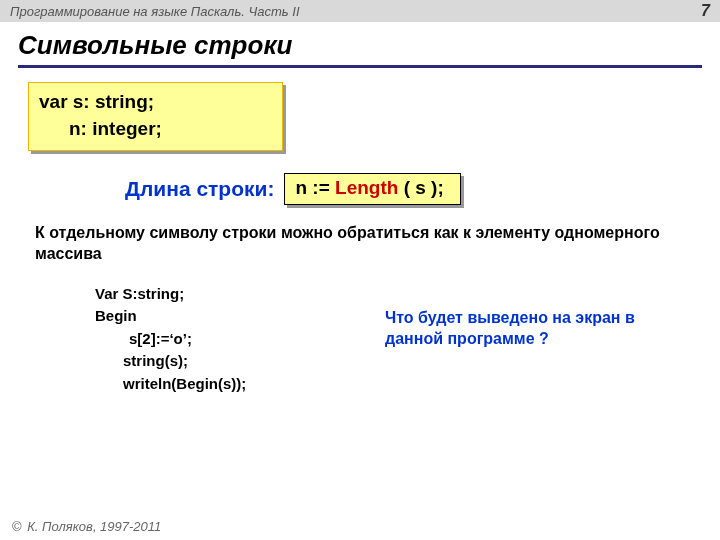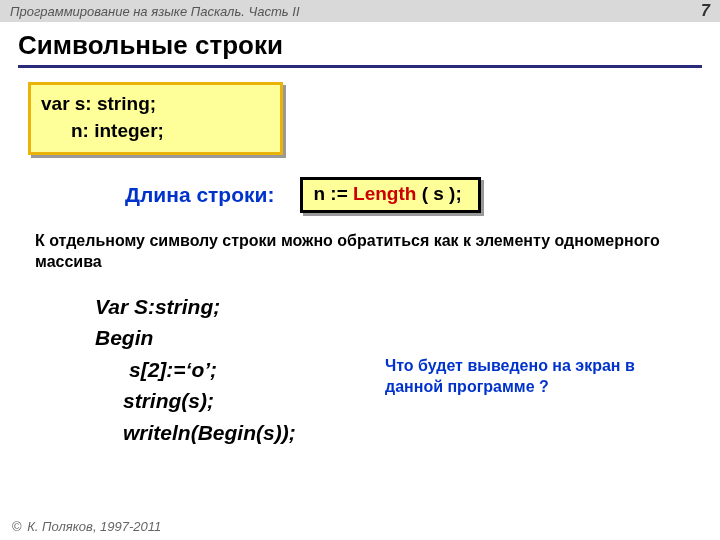--- a/index.html
+++ b/index.html
@@ -1,19 +1,18 @@
 <!DOCTYPE html>
 <html><head>
   <meta charset="utf-8">
   <style>
     * {
       margin: 0;
       padding: 0;
       box-sizing: border-box;
-      gap: 16px;
     }
     body {
       width: 720px;
       height: 540px;
       background: #fff;
       font-family: Arial, Helvetica, sans-serif;
       position: relative;
       overflow: hidden;
     }
     .header-bar {
@@ -31,28 +30,29 @@
       font-weight: bold;
       font-style: italic;
       color: #333;
       font-size: 16px;
     }
     .title {
       font-size: 26px;
       font-weight: bold;
       color: #000;
       margin: 8px 4px 4px 18px;
+      font-style: italic;
     }
     .title-underline {
       border-top: 3px solid #2a2a7a;
       margin: 0 18px 14px 18px;
     }
     .var-box {
       background: #ffff99;
-      border: 3px solid #eab308;
+      border: 1px solid #eab308;
       box-shadow: 3px 3px 0 #999;
       margin-left: 28px;
       width: 255px;
       padding: 6px 10px 8px 10px;
       font-family: Arial, Helvetica, sans-serif;
       font-weight: bold;
       font-size: 19px;
       line-height: 1.4;
     }
     .var-line2 {
@@ -65,59 +65,57 @@
       padding-left: 125px;
     }
     .length-label {
       color: #0033cc;
       font-weight: bold;
       font-size: 21px;
       margin-right: 10px;
     }
     .length-box {
       background: #ffff99;
-      border: 3px solid #000000;
+      border: 1px solid #000000;
       box-shadow: 3px 3px 0 #999;
       padding: 3px 16px 5px 10px;
       font-weight: bold;
       font-size: 19px;
     }
     .length-func {
       color: #c00;
     }
     .paragraph {
       font-weight: bold;
       font-size: 16px;
       line-height: 1.3;
       margin: 18px 24px 18px 35px;
       color: #000;
     }
     .code-block {
       margin: 8px 16px 0 95px;
       font-weight: bold;
-      font-size: 21px;
+      font-size: 15px;
       line-height: 1.5;
-      font-style: italic;
     }
     .code-indent1 {
       padding-left: 28px;
     }
     .code-indent2 {
       padding-left: 34px;
     }
     .question {
       position: absolute;
       left: 385px;
       top: 308px;
       width: 310px;
       color: #0033cc;
       font-weight: bold;
       font-size: 16px;
       line-height: 1.3;
-      margin-top: 48px;
     }
     .footer {
       position: absolute;
       bottom: 6px;
       left: 12px;
       font-style: italic;
       color: #666;
       font-size: 13px;
     }
     .footer-sym {

